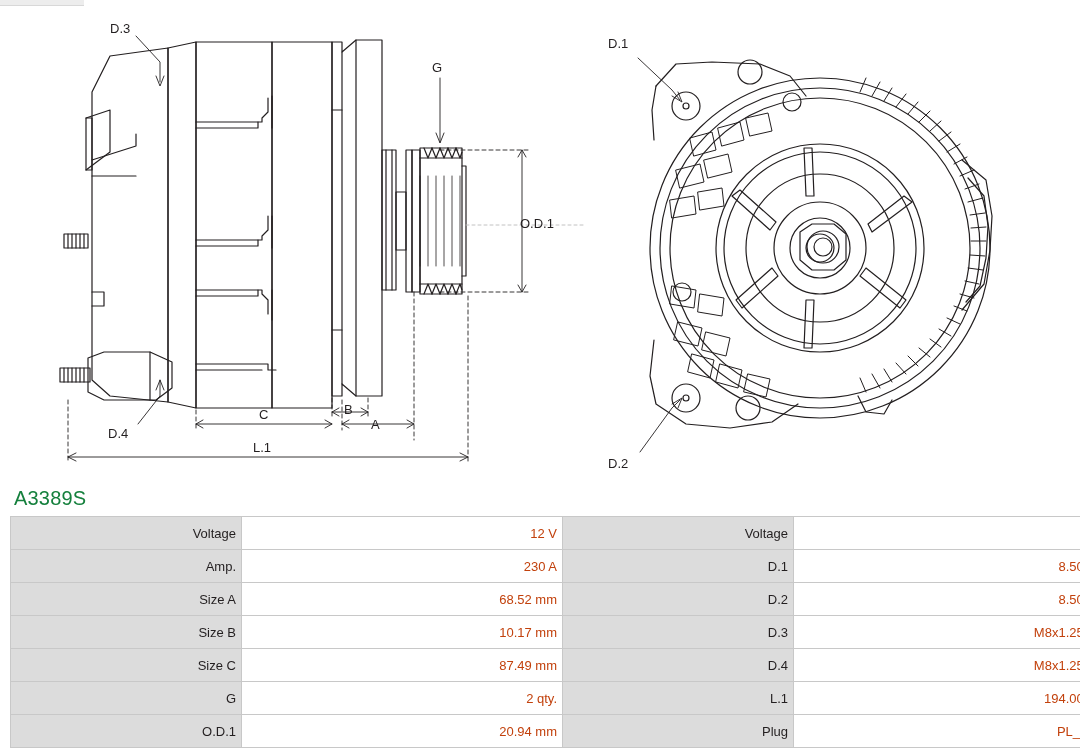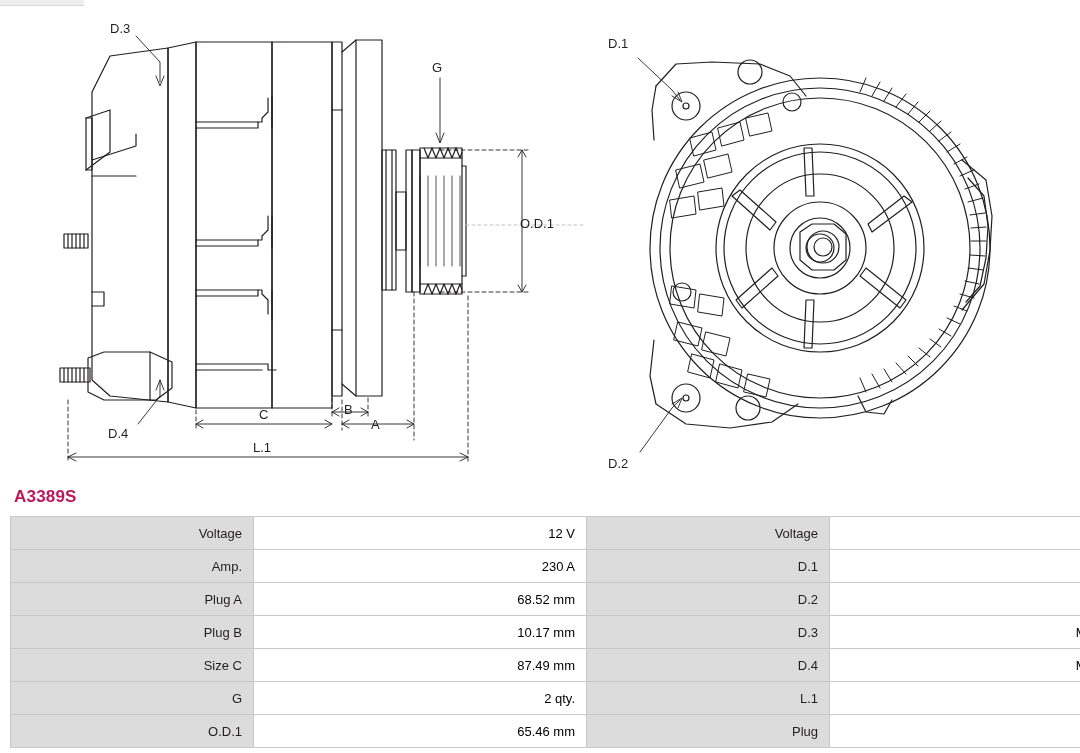--- a/index.html
+++ b/index.html
@@ -34,53 +34,53 @@
   .lbl {
     font-family: "Liberation Sans", sans-serif;
     font-size: 13px;
     fill: #231f20;
   }
   
   #part-number {
     position: absolute;
     left: 14px;
     top: 487px;
-    font-size: 17px;
-    font-weight: bold;
-    color: #be185d;
+    font-size: 20px;
+    font-weight: normal;
+    color: #15803d;
     letter-spacing: 0.2px;
   }
   
   #spec-table {
     position: absolute;
     left: 10px;
     top: 516px;
     width: 1060px;
     border-collapse: collapse;
     table-layout: fixed;
     font-size: 13px;
   }
   #spec-table td {
     height: 32px;
     border: 1px solid #c8c8c8;
-    padding: 0 11px;
+    padding: 0 5px;
     vertical-align: middle;
     white-space: nowrap;
     overflow: hidden;
   }
   #spec-table td.key {
     background: #dcdcdc;
     text-align: right;
     color: #231f20;
     width: 220px;
   }
   #spec-table td.val {
     background: #ffffff;
     text-align: right;
-    color: #000000;
+    color: #c2410c;
     width: 310px;
   }
   
   #top-strip {
     position: absolute;
     left: 0;
     top: 0;
     width: 84px;
     height: 5px;
     background: #ededed;
@@ -300,45 +300,45 @@
         <td class="key">Voltage</td>
         <td class="val">AFP</td>
       </tr>
       <tr>
         <td class="key">Amp.</td>
         <td class="val">230 A</td>
         <td class="key">D.1</td>
         <td class="val">8.50 mm</td>
       </tr>
       <tr>
-        <td class="key">Plug A</td>
+        <td class="key">Size A</td>
         <td class="val">68.52 mm</td>
         <td class="key">D.2</td>
         <td class="val">8.50 mm</td>
       </tr>
       <tr>
-        <td class="key">Plug B</td>
+        <td class="key">Size B</td>
         <td class="val">10.17 mm</td>
         <td class="key">D.3</td>
         <td class="val">M8x1.25 mm</td>
       </tr>
       <tr>
         <td class="key">Size C</td>
         <td class="val">87.49 mm</td>
         <td class="key">D.4</td>
         <td class="val">M8x1.25 mm</td>
       </tr>
       <tr>
         <td class="key">G</td>
         <td class="val">2 qty.</td>
         <td class="key">L.1</td>
         <td class="val">194.00 mm</td>
       </tr>
       <tr>
         <td class="key">O.D.1</td>
-        <td class="val">65.46 mm</td>
+        <td class="val">20.94 mm</td>
         <td class="key">Plug</td>
         <td class="val">PL_2306</td>
       </tr>
     </tbody>
   </table>
 
 </div>
 
 </body></html>

